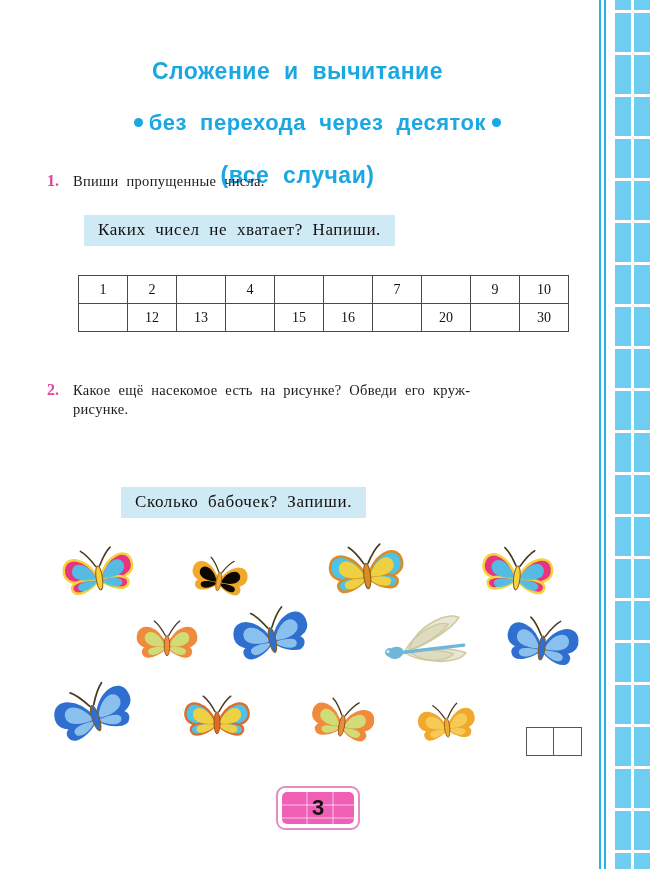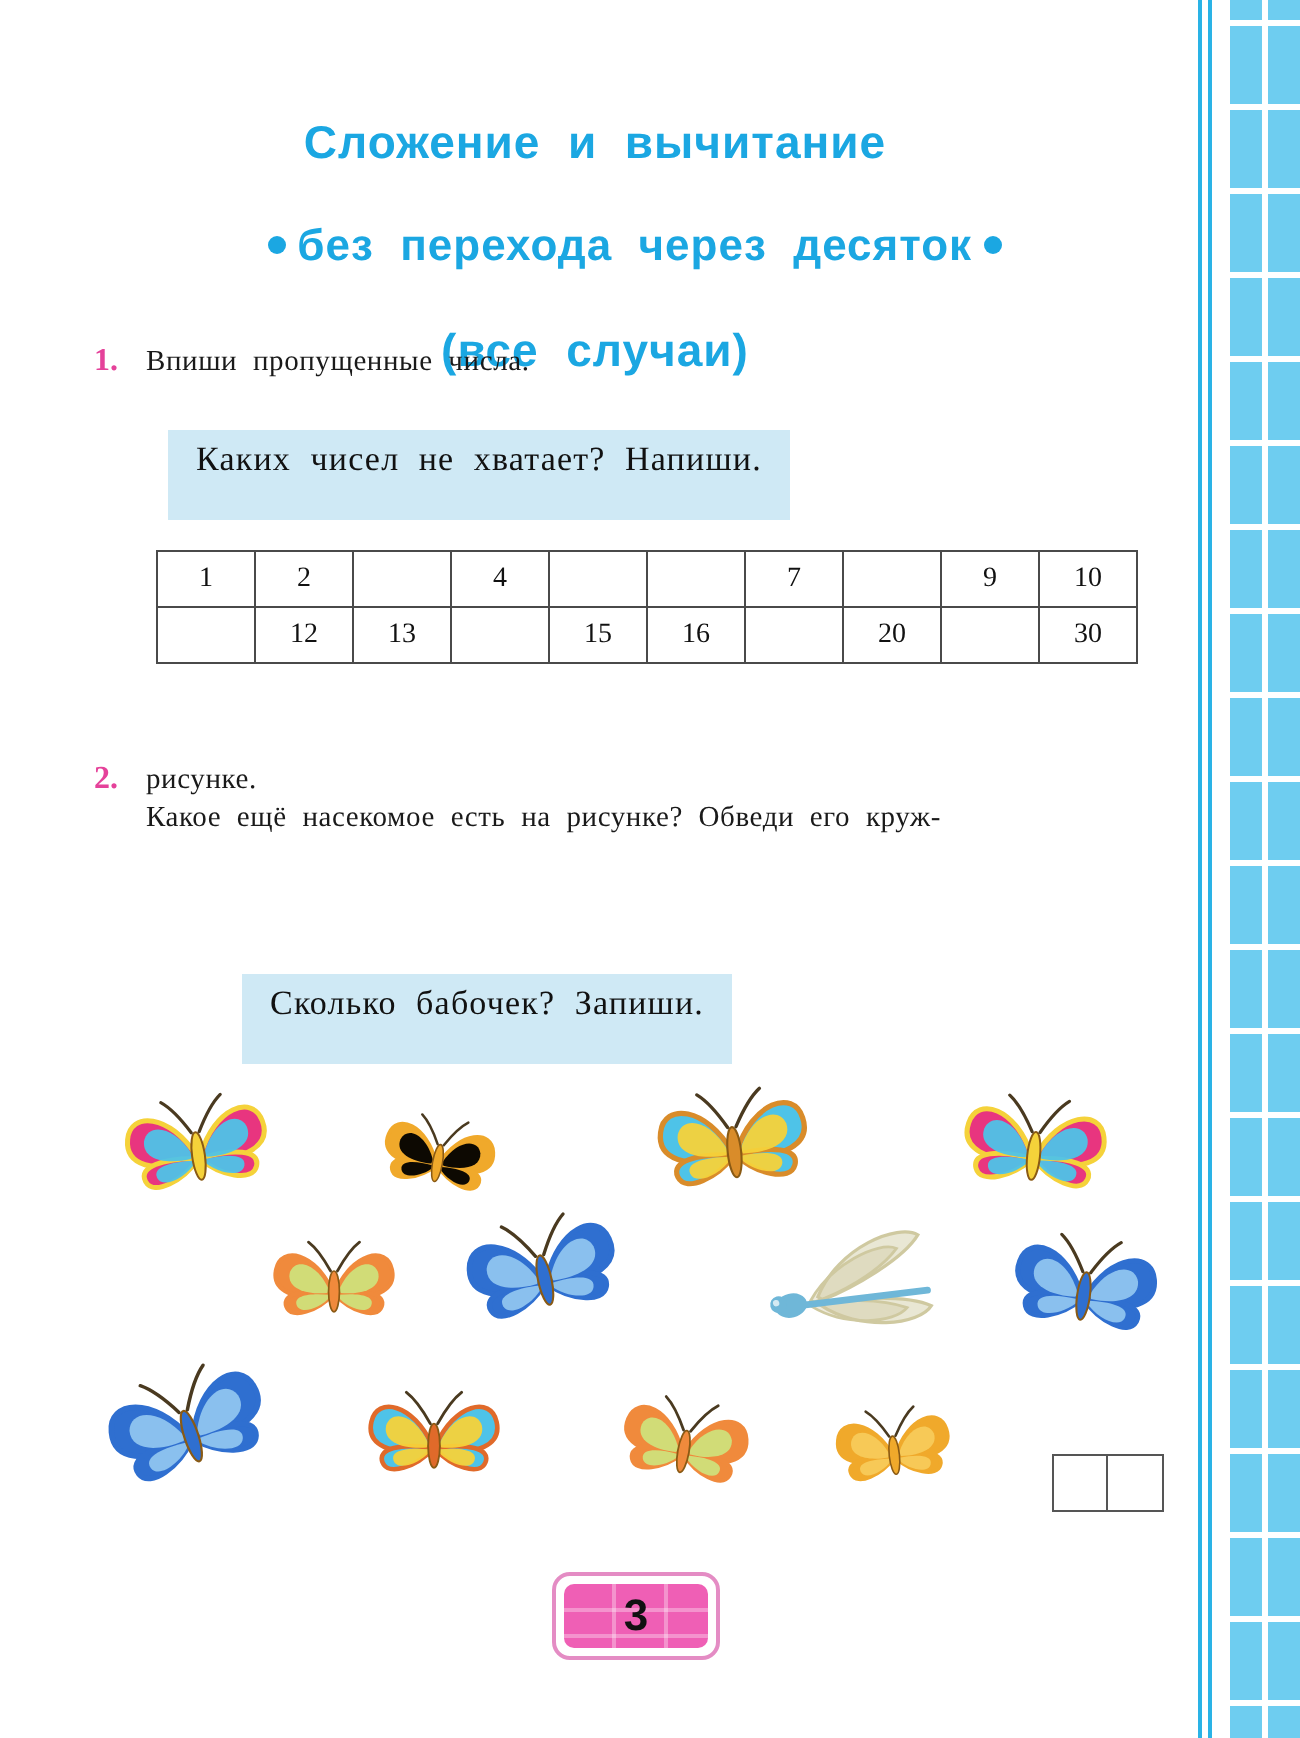--- a/index.html
+++ b/index.html
@@ -38,21 +38,21 @@
     font-size:16px;font-family:"Liberation Serif", serif;
   }
   .task-text{
     position:absolute;left:26px;top:0;font-size:14.5px;color:#1a1a1a;
     line-height:19px;letter-spacing:0.3px;width:510px;
   }
   .task-text .ln{white-space:pre;display:block;}
 
   .hl-box{
     position:absolute;background:#cfe9f5;display:inline-block;
-    padding:5px 14px 20px 14px;
+    padding:5px 14px 6px 14px;
   }
   .hl-box span{
     font-size:17px;color:#111;letter-spacing:0.6px;white-space:pre;
     font-family:"Liberation Serif", serif;
   }
 
   
   .num-table{position:absolute;border-collapse:collapse;}
   .num-table td{
     width:46px;height:25px;border:1px solid #4a4a4a;
@@ -168,22 +168,22 @@
           <td>20</td>
           <td></td>
           <td>30</td>
         </tr>
     </tbody>
   </table>
 
   <div class="task" style="left:47px;top:381px;width:520px;">
     <div class="task-num">2.</div>
     <div class="task-text">
+      <span class="ln">Какое  ещё  насекомое  есть  на  рисунке?  Обведи  его  круж-</span>
       <span class="ln">рисунке.</span>
-      <span class="ln">Какое  ещё  насекомое  есть  на  рисунке?  Обведи  его  круж-</span>
     </div>
   </div>
 
   <div class="hl-box" style="left:84px;top:487px;margin-left:37px;">
     <span>Сколько  бабочек?  Запиши.</span>
   </div>
 
   <div class="illus" id="illustration">
       <div class="bug" style="left: 12px; top: 10px; transform: rotate(-8deg) scale(1); transform-origin: center center;">
 <svg width="74" height="62" viewBox="0 0 74 62">

